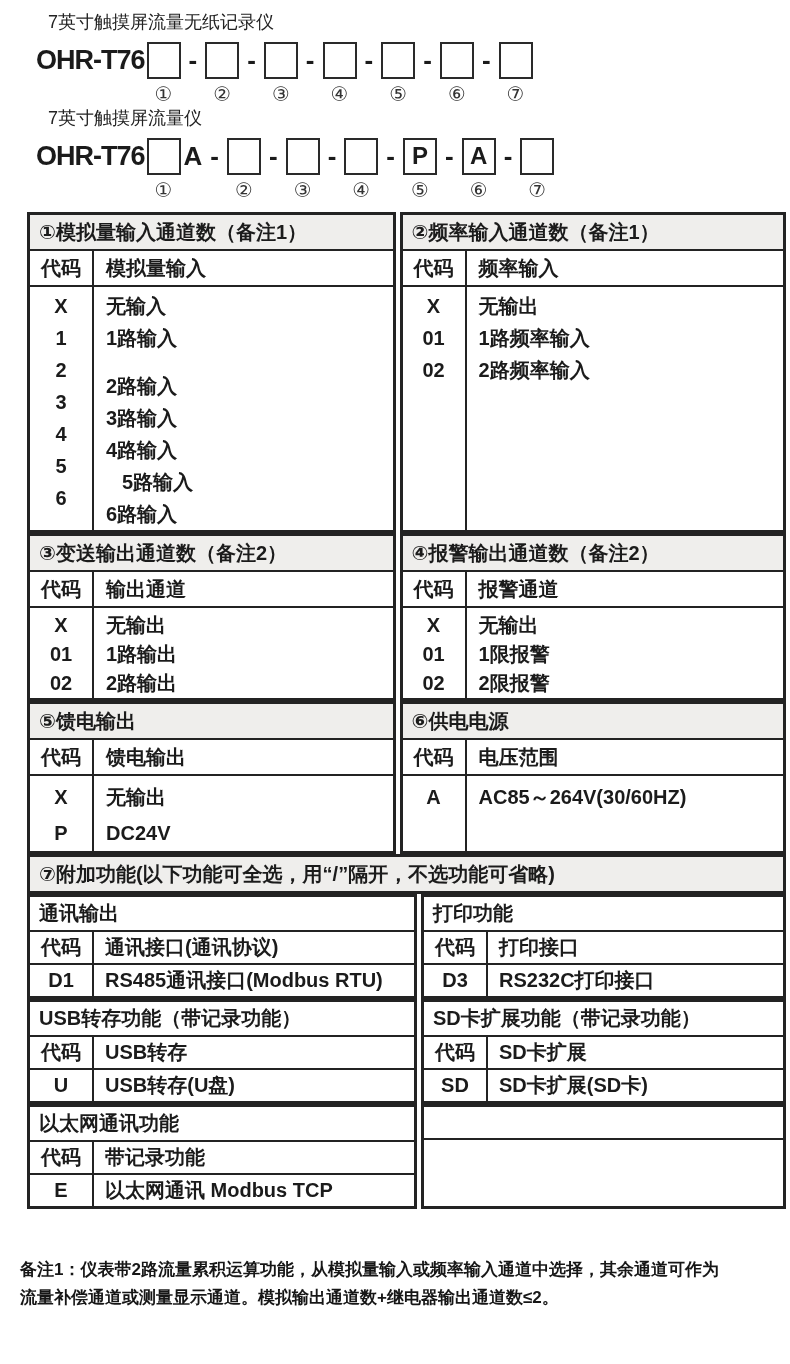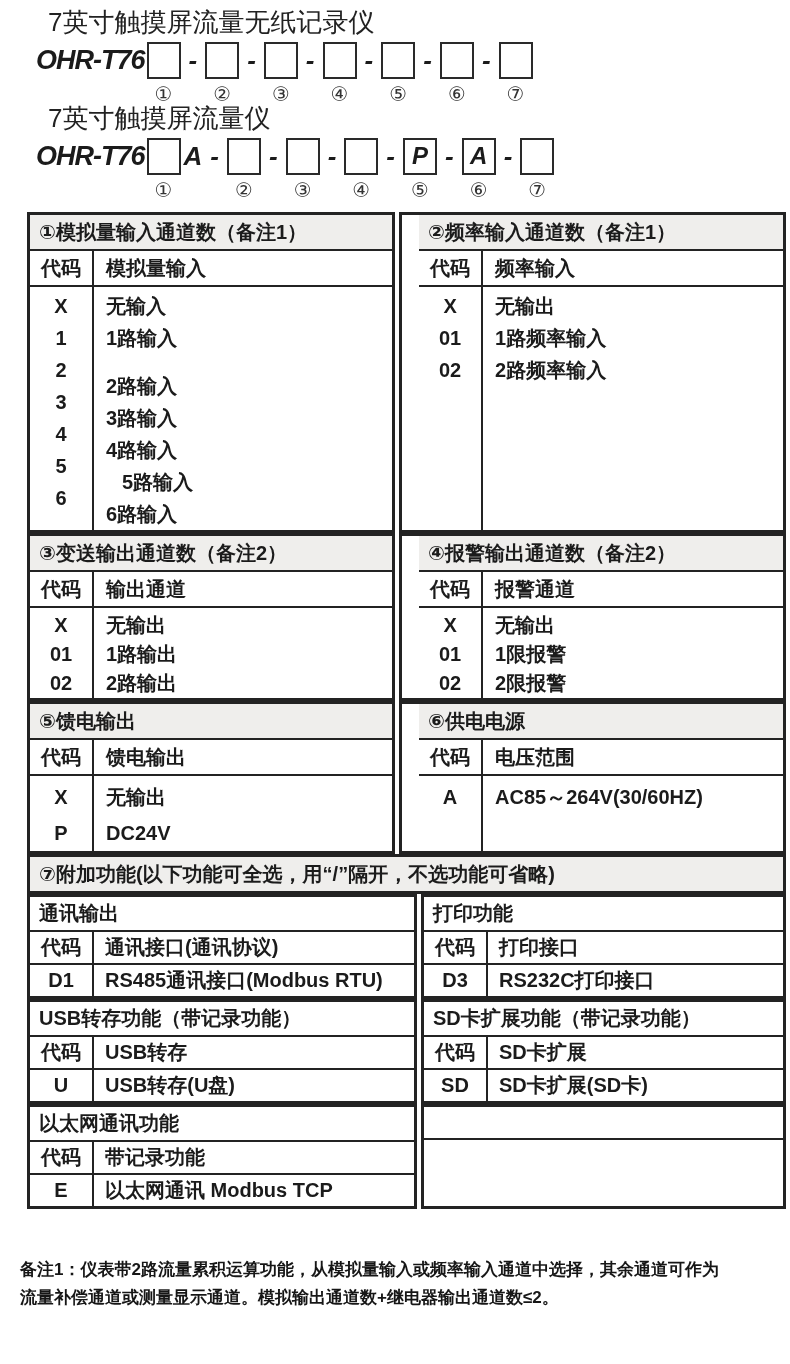--- a/index.html
+++ b/index.html
@@ -5,22 +5,22 @@
   * { margin:0; padding:0; box-sizing:border-box; }
   html,body { background:#fff; }
   body {
     width:790px; height:1364px; position:relative; overflow:hidden;
     font-family:"Liberation Sans","DejaVu Sans",sans-serif;
     color:var(--text,#1b1b1b);
   }
   
   #header-area { padding-top:8px; }
   .product-block { padding-bottom:24px; }
-  .product-title { font-size:26px; font-weight:400; line-height:28px; margin-left:48px; color:#222; }
-  .model-line { margin:4px 0 0 36px; height:40px; display:flex; align-items:center;font-style:italic; }
+  .product-title { font-size:18px; font-weight:400; line-height:28px; margin-left:48px; color:#222; }
+  .model-line { margin:4px 0 0 36px; height:40px; display:flex; align-items:center; }
   .prefix { font-size:27px; font-weight:700; letter-spacing:-1px; margin-right:2px; }
   .seg { position:relative; display:flex; align-items:center; }
   .box {
     width:34px; height:37px; border:2.5px solid #2a2a2a; background:#fff;
     display:flex; align-items:center; justify-content:center;
     font-size:24px; font-weight:700;
   }
   .trail { font-size:26px; font-weight:700; margin-left:3px; }
   .dash { font-size:26px; font-weight:700; margin:0 8px; }
   .num {
@@ -28,21 +28,21 @@
     font-size:20px; font-weight:400; color:#333;
   }
   
   #sel-table {
     position:absolute; left:27px; top:212px; width:759px;
     display:flex; flex-direction:column; font-weight:700;
   }
   .section-row { display:flex; gap:4px; align-items:stretch; }
   .subtable { background:#fff; border:3px solid var(--border,#232323); display:flex; flex-direction:column; }
   .subtable.left  { width:390px; }
-  .subtable.right { width:409px;padding-left:17px; }
+  .subtable.right { width:409px; }
   .sec-header {
     background:var(--hdrbg,#efeeec); height:36px; font-size:20px;
     display:flex; align-items:center; padding-left:9px;
     border-bottom:2.5px solid var(--border,#232323);
   }
   .col-header { display:flex; height:36px; font-size:20px; border-bottom:2.5px solid var(--border,#232323); }
   .col-header .code { width:64px; border-right:2.5px solid var(--border,#232323);
     display:flex; align-items:center; justify-content:center; }
   .col-header .desc { flex:1; display:flex; align-items:center; padding-left:12px; }
   .data-area { flex:1; display:flex; font-size:20px; }

